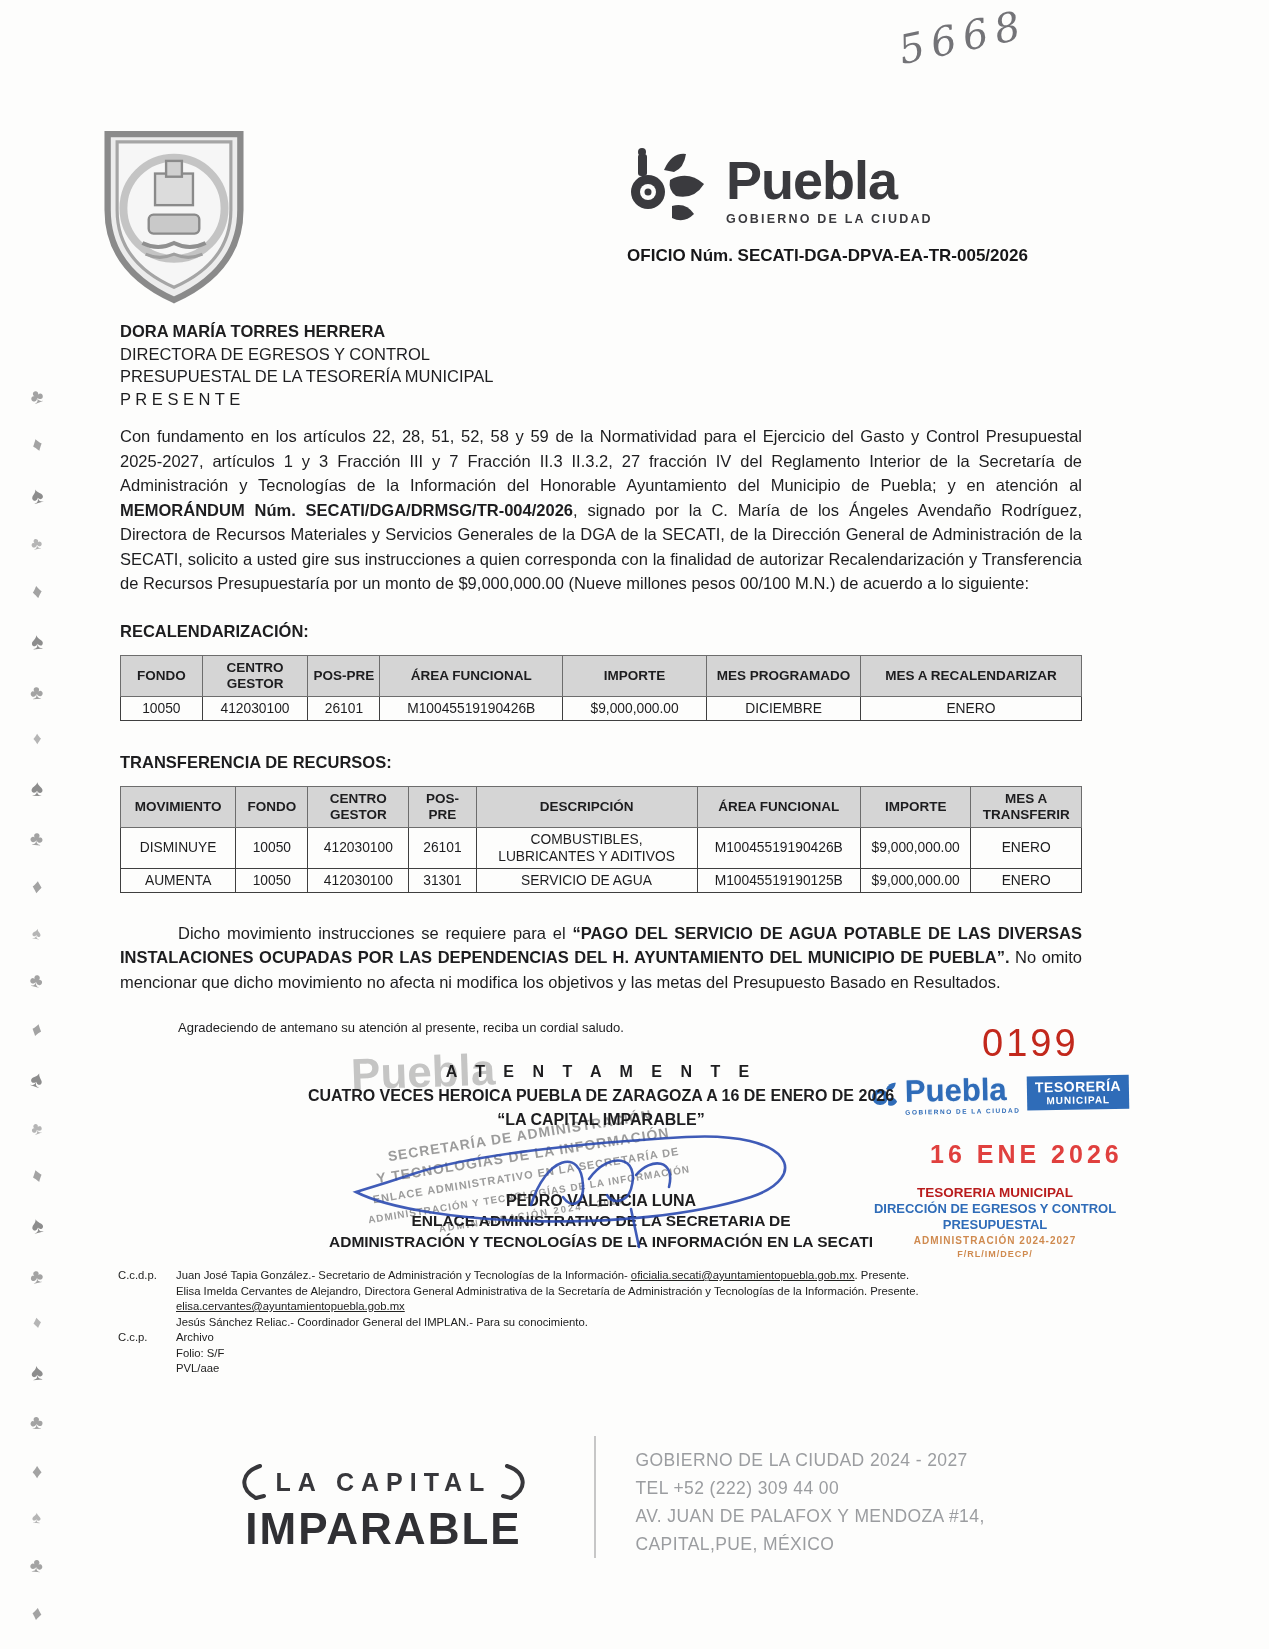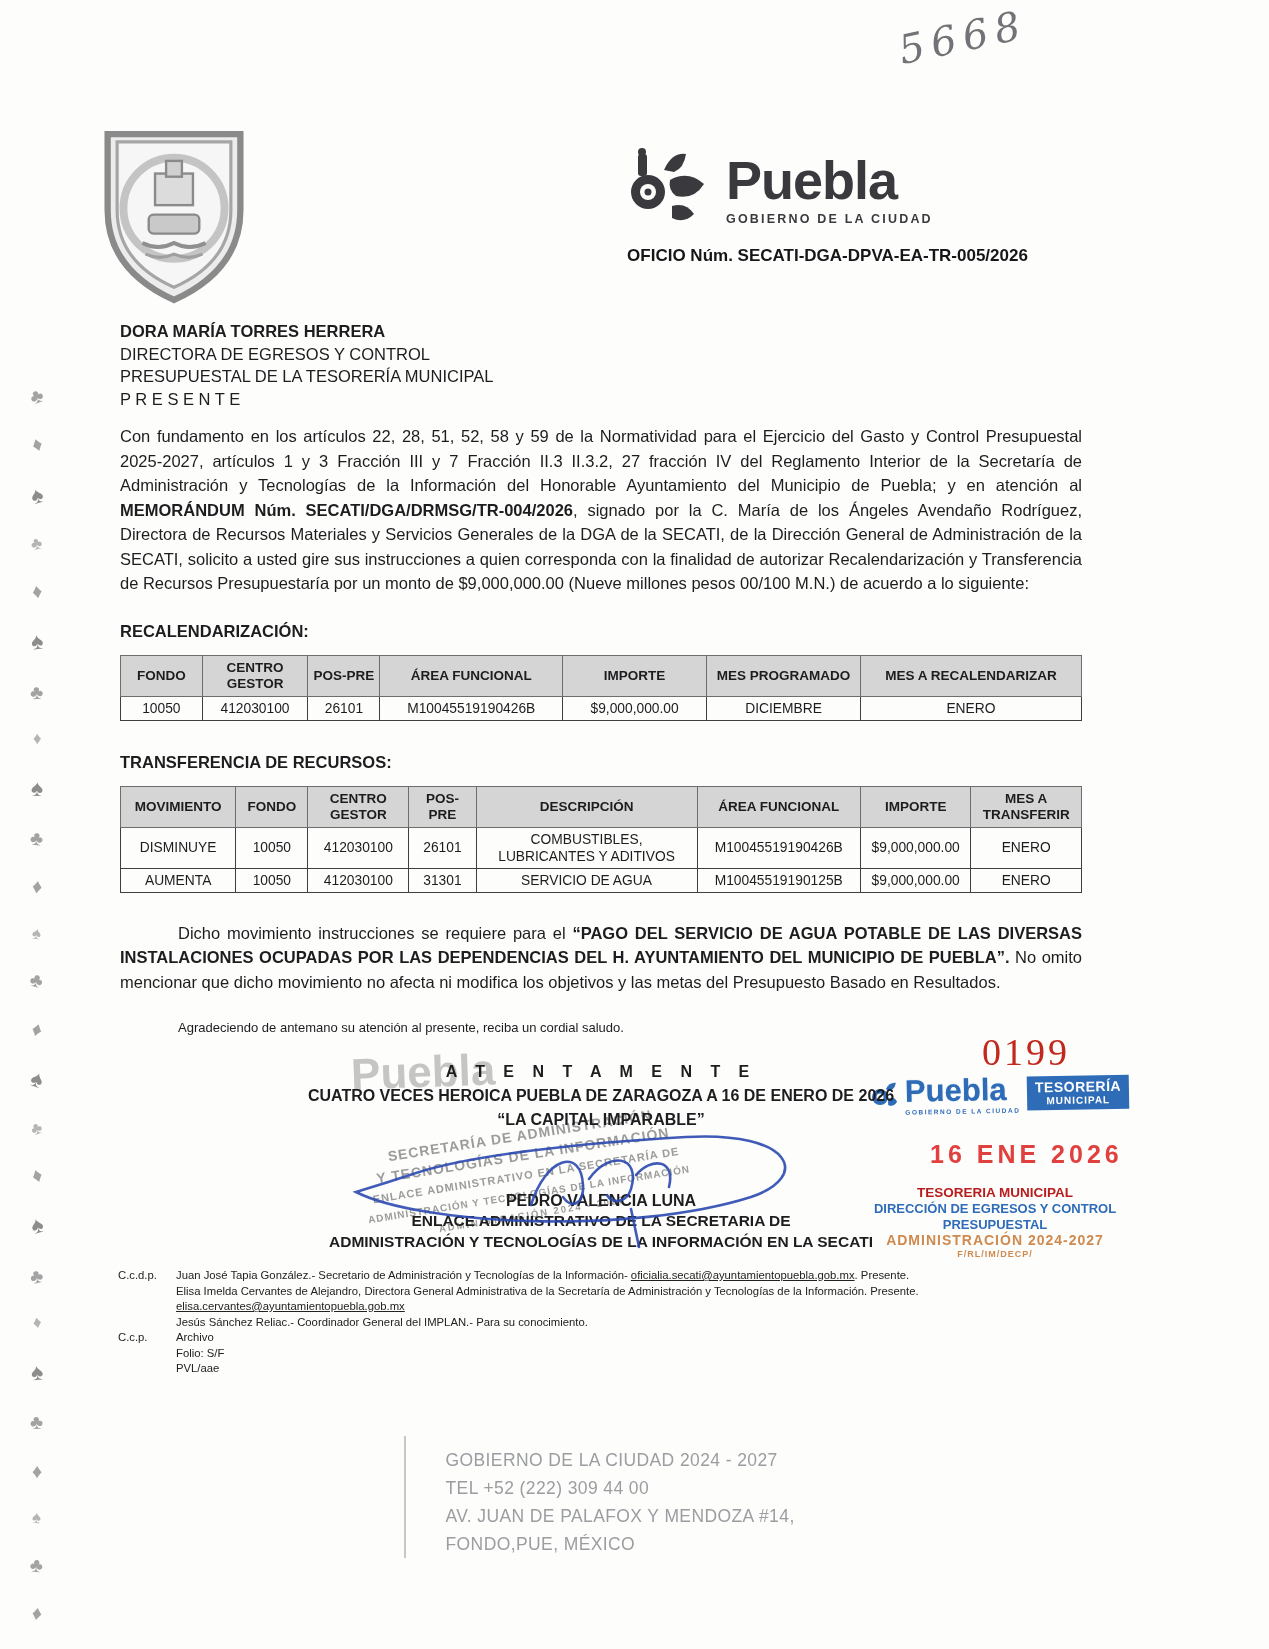--- a/index.html
+++ b/index.html
@@ -65,35 +65,35 @@
         color:#8b8b8b;font-weight:bold;text-align:center;opacity:.85;z-index:1;}
   .ghost-stamp div{font-size:14px;line-height:20px;letter-spacing:1px;}
   .ghost-stamp div:nth-child(3){font-size:11px;}
   .ghost-stamp div:nth-child(4){font-size:10px;}
   .ghost-stamp div:nth-child(5){font-size:9.5px;letter-spacing:2px;}
   .sig-svg{position:absolute;left:130px;top:34px;z-index:3;}
   .sig-name{font-weight:bold;font-size:16px;margin-top:63px;position:relative;z-index:2;}
   .sig-title{font-weight:bold;font-size:15.5px;line-height:21px;position:relative;z-index:2;}
 
   
-  .folio{position:absolute;left:982px;top:1022px;font-family:Liberation Serif, serif;
-        color:#c2281c;font-size:38px;letter-spacing:3px;margin-top:8px;}
+  .folio{position:absolute;left:982px;top:1022px;font-family:Liberation Sans, sans-serif;
+        color:#c2281c;font-size:38px;letter-spacing:3px;}
   .tes-stamp{position:absolute;left:868px;top:1074px;display:flex;align-items:center;gap:7px;
         transform:rotate(-1deg);}
   .tes-word{font-size:31px;font-weight:bold;color:#2f6cb8;line-height:1;text-shadow:0 0 1px #7fa6d6;}
   .tes-sub{font-size:6.5px;font-weight:bold;color:#2f6cb8;letter-spacing:1.5px;margin-top:2px;}
   .tes-badge{background:#2f6cb8;color:#fff;padding:3px 8px 4px;text-align:center;}
   .tes-badge .b1{font-size:14px;font-weight:bold;letter-spacing:.5px;}
   .tes-badge .b2{font-size:10px;font-weight:bold;letter-spacing:1px;}
   .date-stamp{position:absolute;left:930px;top:1140px;color:#e0403e;font-size:25px;
         font-weight:bold;letter-spacing:4px;}
   .dept-stamp{position:absolute;left:840px;top:1184px;width:310px;text-align:center;font-weight:bold;}
   .dept-stamp div:nth-child(1){color:#b91c1c;font-size:13.5px;line-height:17px;}
   .dept-stamp div:nth-child(2),.dept-stamp div:nth-child(3){color:#2f6cb8;font-size:13px;line-height:16px;}
-  .dept-stamp div:nth-child(4){color:#cf8a4f;font-size:14px;line-height:15px;letter-spacing:1px;}
+  .dept-stamp div:nth-child(4){color:#cf8a4f;font-size:10px;line-height:15px;letter-spacing:1px;}
   .dept-stamp div:nth-child(5){color:#cf8a4f;font-size:9px;line-height:12px;letter-spacing:1px;}
 
   
   .cc{position:absolute;left:118px;top:1268px;width:880px;font-size:11.3px;line-height:15.5px;color:#222;}
   .cc-row{display:flex;}
   .cc-label{width:58px;flex:none;}
   .cc-lines{flex:1;}
   .em{text-decoration:underline;}
 
   
@@ -325,22 +325,36 @@
       <div class="cc-label">C.c.p.</div>
       <div class="cc-lines">
         <div>Archivo</div>
         <div>Folio: S/F</div>
         <div>PVL/aae</div>
       </div>
     </div>
   </div>
 
   <div class="footer">
+    <div class="f-left">
+      <div class="cap-row">
+        <svg width="34" height="40" viewBox="0 0 34 40">
+          <path d="M28,4 C10,10 6,26 24,36" fill="none" stroke="#37373b" stroke-width="4" stroke-linecap="round"></path>
+          <path d="M24,36 l8,-2" fill="none" stroke="#37373b" stroke-width="4" stroke-linecap="round"></path>
+        </svg>
+        <span>LA CAPITAL</span>
+        <svg width="34" height="40" viewBox="0 0 34 40">
+          <path d="M6,4 C24,10 28,26 10,36" fill="none" stroke="#37373b" stroke-width="4" stroke-linecap="round"></path>
+          <path d="M10,36 l-8,-2" fill="none" stroke="#37373b" stroke-width="4" stroke-linecap="round"></path>
+        </svg>
+      </div>
+      <div class="imparable">IMPARABLE</div>
+    </div>
     <div class="f-div"></div>
     <div class="f-right">
       <div>GOBIERNO DE LA CIUDAD 2024 - 2027</div>
       <div>TEL +52 (222) 309 44 00</div>
       <div>AV. JUAN DE PALAFOX Y MENDOZA #14,</div>
-      <div>FONDO,PUE, MÉXICO</div>
+      <div>CAPITAL,PUE, MÉXICO</div>
     </div>
   </div>
 
 </div>
 
 </body></html>

